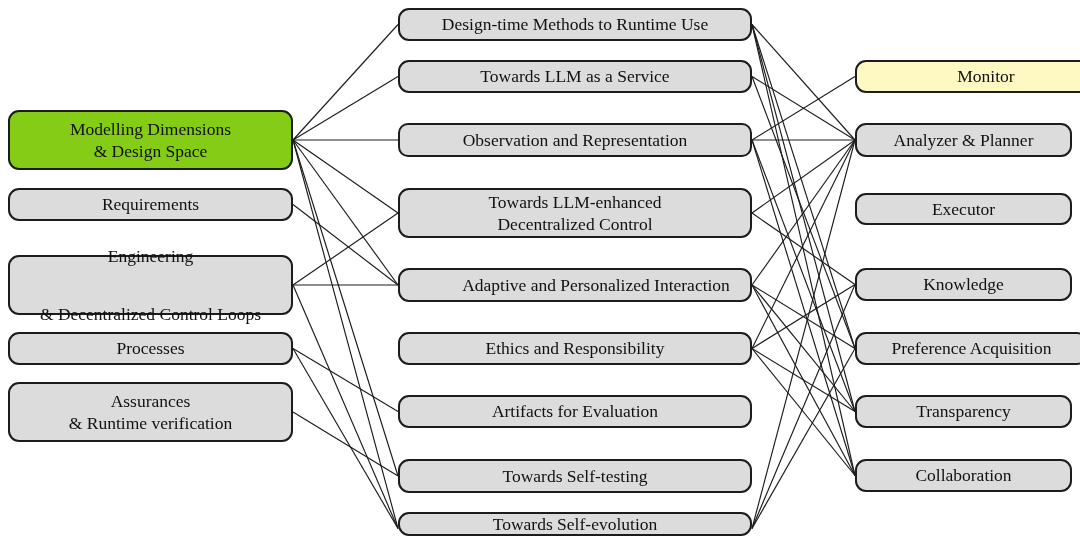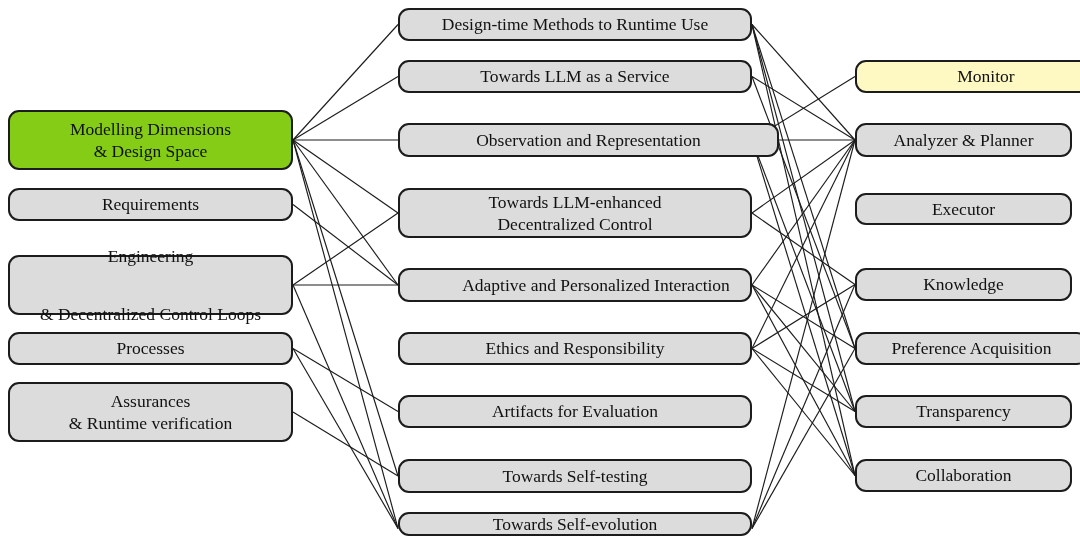--- a/index.html
+++ b/index.html
@@ -80,21 +80,21 @@
     <div class="node" style="left: 8px; top: 382px; width: 285px; height: 60px; background: rgb(220, 220, 220); border-color: rgb(28, 28, 28);">
       <span class="lbl">Assurances</span>
       <span class="lbl">&amp; Runtime verification</span>
     </div>
     <div class="node" style="left: 398px; top: 8px; width: 354px; height: 33px; background: rgb(220, 220, 220); border-color: rgb(28, 28, 28);">
       <span class="lbl">Design-time Methods to Runtime Use</span>
     </div>
     <div class="node" style="left: 398px; top: 60px; width: 354px; height: 33px; background: rgb(220, 220, 220); border-color: rgb(28, 28, 28);">
       <span class="lbl">Towards LLM as a Service</span>
     </div>
-    <div class="node" style="left: 398px; top: 123px; width: 381px; height: 34px; background: rgb(220, 220, 220); border-color: rgb(28, 28, 28);">
+    <div class="node" style="left: 398px; top: 123px; width: 354px; height: 34px; background: rgb(220, 220, 220); border-color: rgb(28, 28, 28); border-radius: 10px;">
       <span class="lbl">Observation and Representation</span>
     </div>
     <div class="node" style="left: 398px; top: 188px; width: 354px; height: 50px; background: rgb(220, 220, 220); border-color: rgb(28, 28, 28);">
       <span class="lbl">Towards LLM-enhanced</span>
       <span class="lbl">Decentralized Control</span>
     </div>
     <div class="node" style="left: 398px; top: 268px; width: 354px; height: 34px; background: rgb(220, 220, 220); border-color: rgb(28, 28, 28); padding-left: 48px;">
       <span class="lbl">Adaptive and Personalized Interaction</span>
     </div>
     <div class="node" style="left: 398px; top: 332px; width: 354px; height: 33px; background: rgb(220, 220, 220); border-color: rgb(28, 28, 28);">

